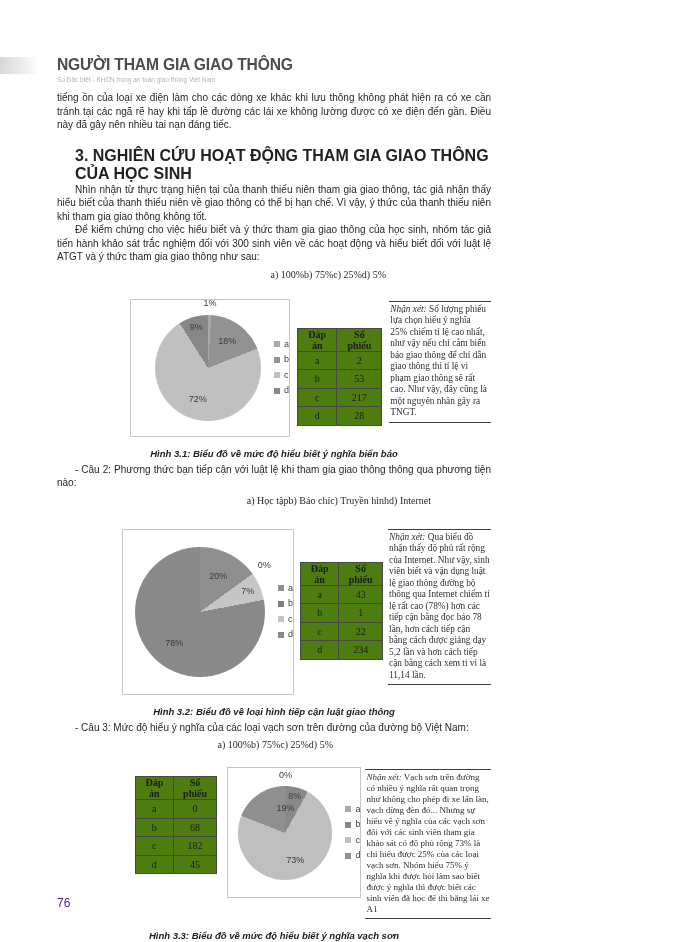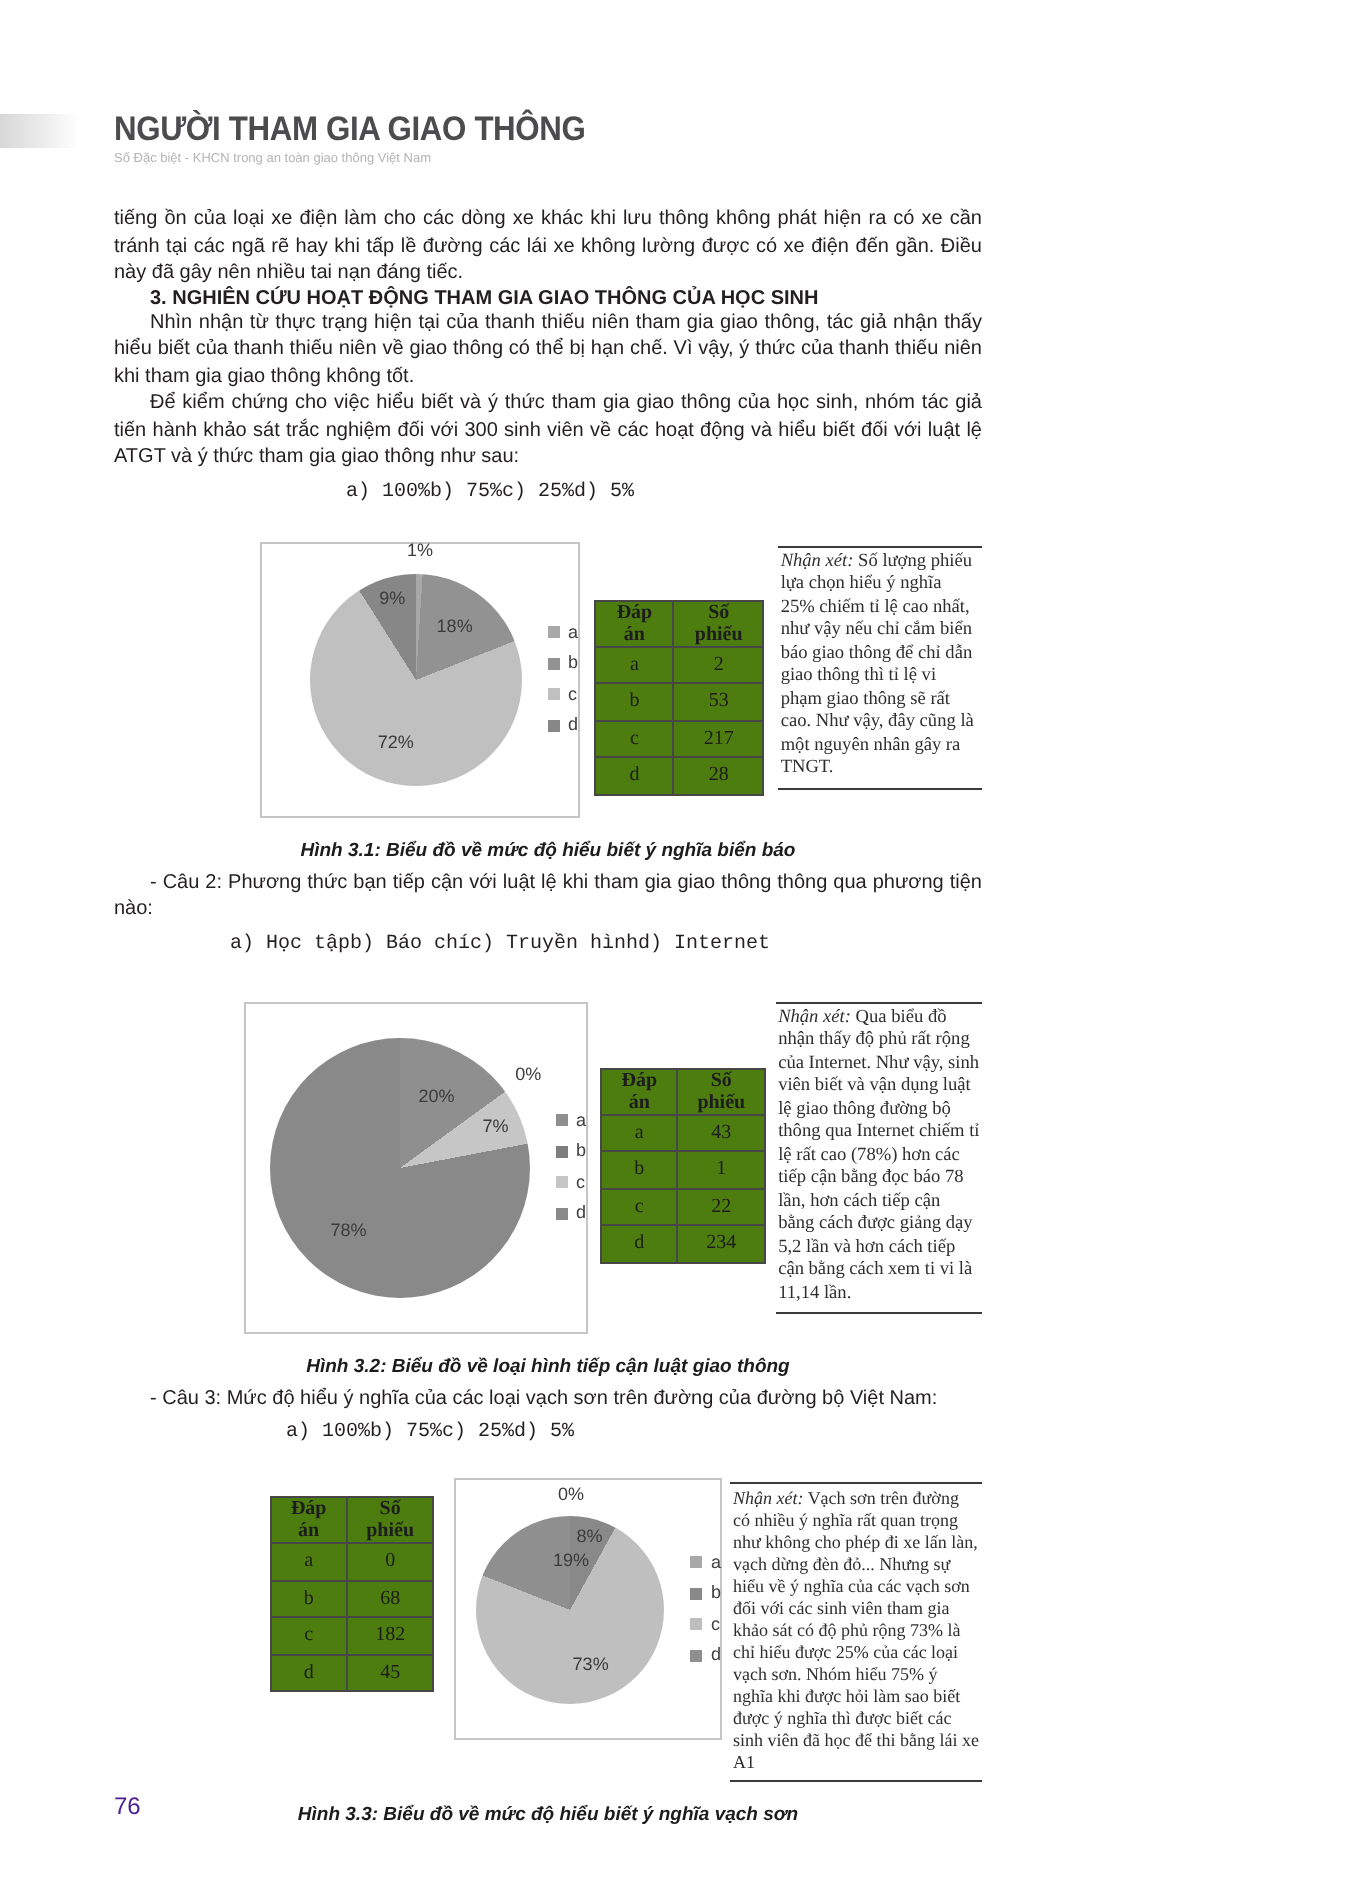--- a/index.html
+++ b/index.html
@@ -3,24 +3,24 @@
 <meta charset="utf-8">
 <style>
   html,body{margin:0;padding:0;}
   body{width:680px;height:942px;background:#ffffff;font-family:"Liberation Sans","DejaVu Sans",sans-serif;color:#2a2a2a;}
   .page{position:relative;width:548px;height:942px;overflow:hidden;background:#fff;}
   .hbar{position:absolute;left:0;top:57px;width:38px;height:17px;background:linear-gradient(to right,#d7d7d7,#fdfdfd);}
   .content{padding:55px 57px 0 57px;}
   .jtitle{font-size:17px;font-weight:bold;color:#4c4c4e;letter-spacing:-0.2px;transform:scaleX(0.92);transform-origin:left;white-space:nowrap;}
   .jsub{font-size:6.5px;color:#b4b4b4;margin-top:1px;}
   .body-text{font-size:10px;line-height:13.5px;text-align:justify;margin:0;color:#231f20;}
-  .intro{margin-top:20px;}
-  .sec-head{font-size:10px;font-weight:bold;color:#231f20;margin-top:0;padding-left:18px;}
+  .intro{margin-top:8px;}
+  .sec-head{font-size:16px;font-weight:bold;color:#231f20;margin-top:15px;padding-left:18px;}
   .para{text-indent:18px;}
-  .opts{display:flex;justify-content:flex-start;font-family:Liberation Mono, monospace;font-size:10px;color:#231f20;margin-top:5px;}
+  .opts{display:flex;justify-content:flex-end;font-family:Liberation Serif, serif;font-size:10px;color:#231f20;margin-top:5px;}
   .o1{padding:0 105px 0 116px;}
   .o2{padding:0 60px 0 58px;}
   .o3{padding:0 158px 0 86px;}
   .chart-row{display:flex;align-items:flex-start;}
   .row1{margin-top:19px;}
   .row2{margin-top:23px;}
   .row3{margin-top:17px;}
   .chart-box{border:1px solid #c5c5c5;background:#fff;display:flex;align-items:center;box-sizing:border-box;}
   .box1{width:182px;height:138px;margin-left:73px;}
   .box2{width:186px;height:166px;margin-left:65px;}

